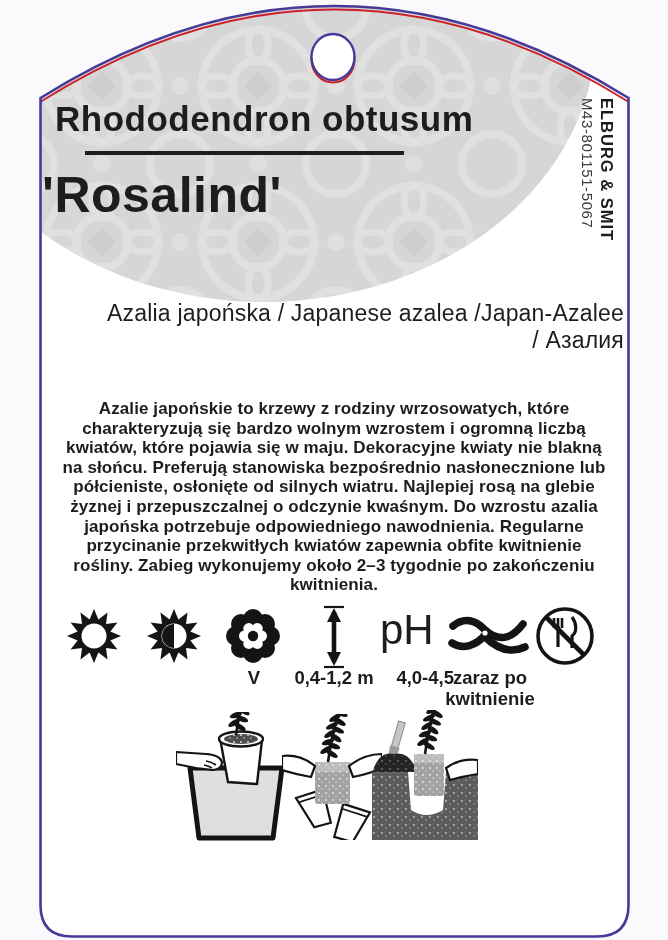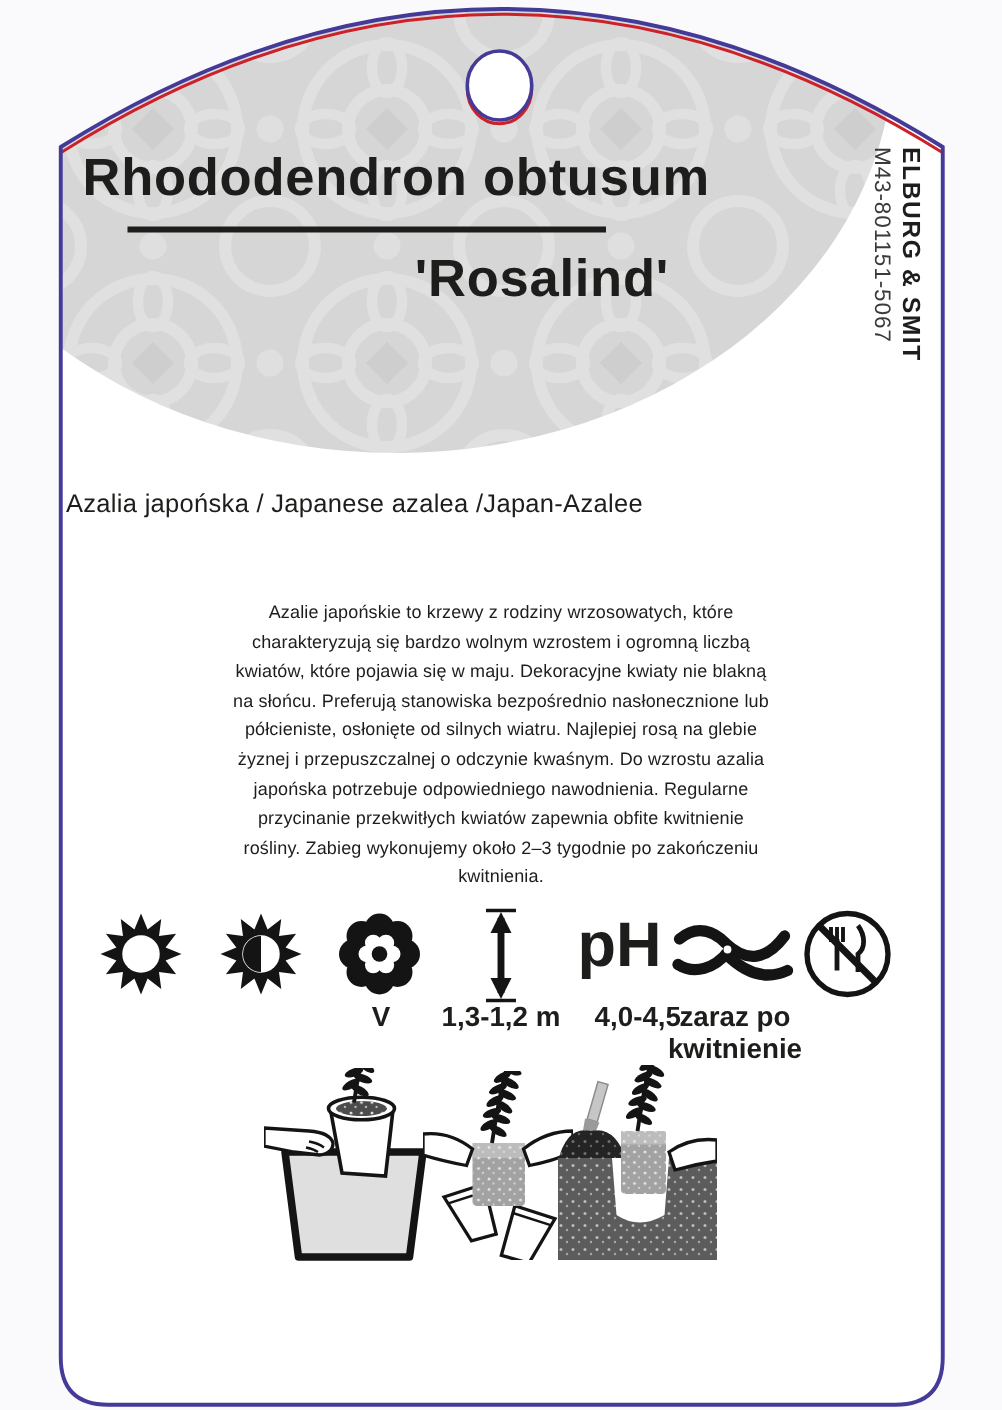--- a/index.html
+++ b/index.html
@@ -12,42 +12,42 @@
   .abs{position:absolute;}
   #bg-svg{position:absolute;left:0;top:0;}
   .genus-title{
     left:55px;top:100px;width:420px;
     font-size:35px;font-weight:700;letter-spacing:0.5px;line-height:38px;
   }
   .title-divider{
     left:85px;top:151px;width:319px;height:3.5px;background:#1d1d1b;
   }
   .cultivar{
-    left:42px;top:166px;width:404px;text-align:right;
-    font-size:35px;font-weight:700;letter-spacing:0.5px;
+    left:42px;top:166px;width:404px;text-align:left;
+    font-size:50px;font-weight:700;letter-spacing:0.5px;
   }
   .side-code{
     left:616px;top:98px;width:150px;
     transform:rotate(90deg);transform-origin:0 0;
     line-height:19px;white-space:nowrap;
   }
   .side-code .brand{font-size:16.5px;font-weight:700;letter-spacing:1px;}
   .side-code .code{font-size:15px;font-weight:400;letter-spacing:0.6px;color:#3a3a3a;}
   .common-names{
-    left:44px;top:322px;width:580px;text-align:left;
-    font-size:17px;font-weight:400;line-height:27px;letter-spacing:0.2px;
+    left:44px;top:300px;width:580px;text-align:right;
+    font-size:23px;font-weight:400;line-height:27px;letter-spacing:0.2px;
   }
   .description{
     left:44px;top:399px;width:580px;text-align:center;
-    font-size:12px;line-height:19.6px;white-space:pre-line;letter-spacing:0.1px;
+    font-size:17px;line-height:19.6px;white-space:pre-line;letter-spacing:0.1px;font-weight:bold;
   }
   .icon{position:absolute;}
   .ph-symbol{
-    left:380px;top:604px;width:66px;text-align:center;
-    font-size:42px;font-weight:700;line-height:52px;
+    left:380px;top:604px;width:66px;
+    font-size:42px;font-weight:400;line-height:52px;
   }
   .caption{
     position:absolute;top:668px;text-align:center;
     font-size:18.5px;font-weight:700;line-height:20.5px;white-space:pre-line;
   }
   .cap-v{left:234px;width:40px;}
   .cap-height{left:294px;width:80px;}
   .cap-ph{left:374px;width:80px;text-align:right;}
   .cap-prune{left:436px;width:108px;}
 </style>
@@ -126,20 +126,21 @@
 <div class="abs title-divider"></div>
 <div class="abs cultivar">'Rosalind'</div>
 
 <div class="abs side-code">
   <div class="brand">ELBURG &amp; SMIT</div>
   <div class="code">M43-801151-5067</div>
 </div>
 
 <div class="abs common-names">
   <div>Azalia japońska / Japanese azalea /Japan-Azalee</div>
+  <div>/ Азалия</div>
 </div>
 
 <div class="abs description">Azalie japońskie to krzewy z rodziny wrzosowatych, które
 charakteryzują się bardzo wolnym wzrostem i ogromną liczbą
 kwiatów, które pojawia się w maju. Dekoracyjne kwiaty nie blakną
 na słońcu. Preferują stanowiska bezpośrednio nasłonecznione lub
 półcieniste, osłonięte od silnych wiatru. Najlepiej rosą na glebie
 żyznej i przepuszczalnej o odczynie kwaśnym. Do wzrostu azalia
 japońska potrzebuje odpowiedniego nawodnienia. Regularne
 przycinanie przekwitłych kwiatów zapewnia obfite kwitnienie
@@ -210,21 +211,21 @@
   <circle cx="32" cy="32" r="27" fill="none" stroke="#141414" stroke-width="3.6"></circle>
   <g stroke="#141414" fill="none">
     <path d="M21,14 v10 M25,14 v10 M29,14 v10" stroke-width="2.6"></path>
     <path d="M25,22 v21" stroke-width="3.2"></path>
     <path d="M39,13 c5,7 5,15 0,19 v12" stroke-width="3.2"></path>
   </g>
   <line x1="13" y1="13" x2="51" y2="51" stroke="#141414" stroke-width="4.6"></line>
 </svg>
 
 <div class="caption cap-v">V</div>
-<div class="caption cap-height">1,3-1,2 m</div>
+<div class="caption cap-height">0,4-1,2 m</div>
 <div class="caption cap-ph">4,0-4,5</div>
 <div class="caption cap-prune">zaraz po
 kwitnienie</div>
 
 <svg class="icon" style="left:176px;top:712px" width="120" height="130" viewBox="0 0 120 130">
   <path d="M14,56 L106,56 L97,126 L23,126 Z" fill="#dfdfdf" stroke="#141414" stroke-width="5" stroke-linejoin="round"></path>
   <path d="M44,26 L86,28 L81,72 L52,70 Z" fill="#ffffff" stroke="#141414" stroke-width="2.4"></path>
   <ellipse cx="65" cy="27" rx="22" ry="7.5" fill="#ffffff" stroke="#141414" stroke-width="2.4"></ellipse>
   <ellipse cx="65" cy="27" rx="17" ry="5" fill="#4c4c4c"></ellipse>
   <ellipse cx="65" cy="27" rx="17" ry="5" fill="url(#speckW)"></ellipse>

